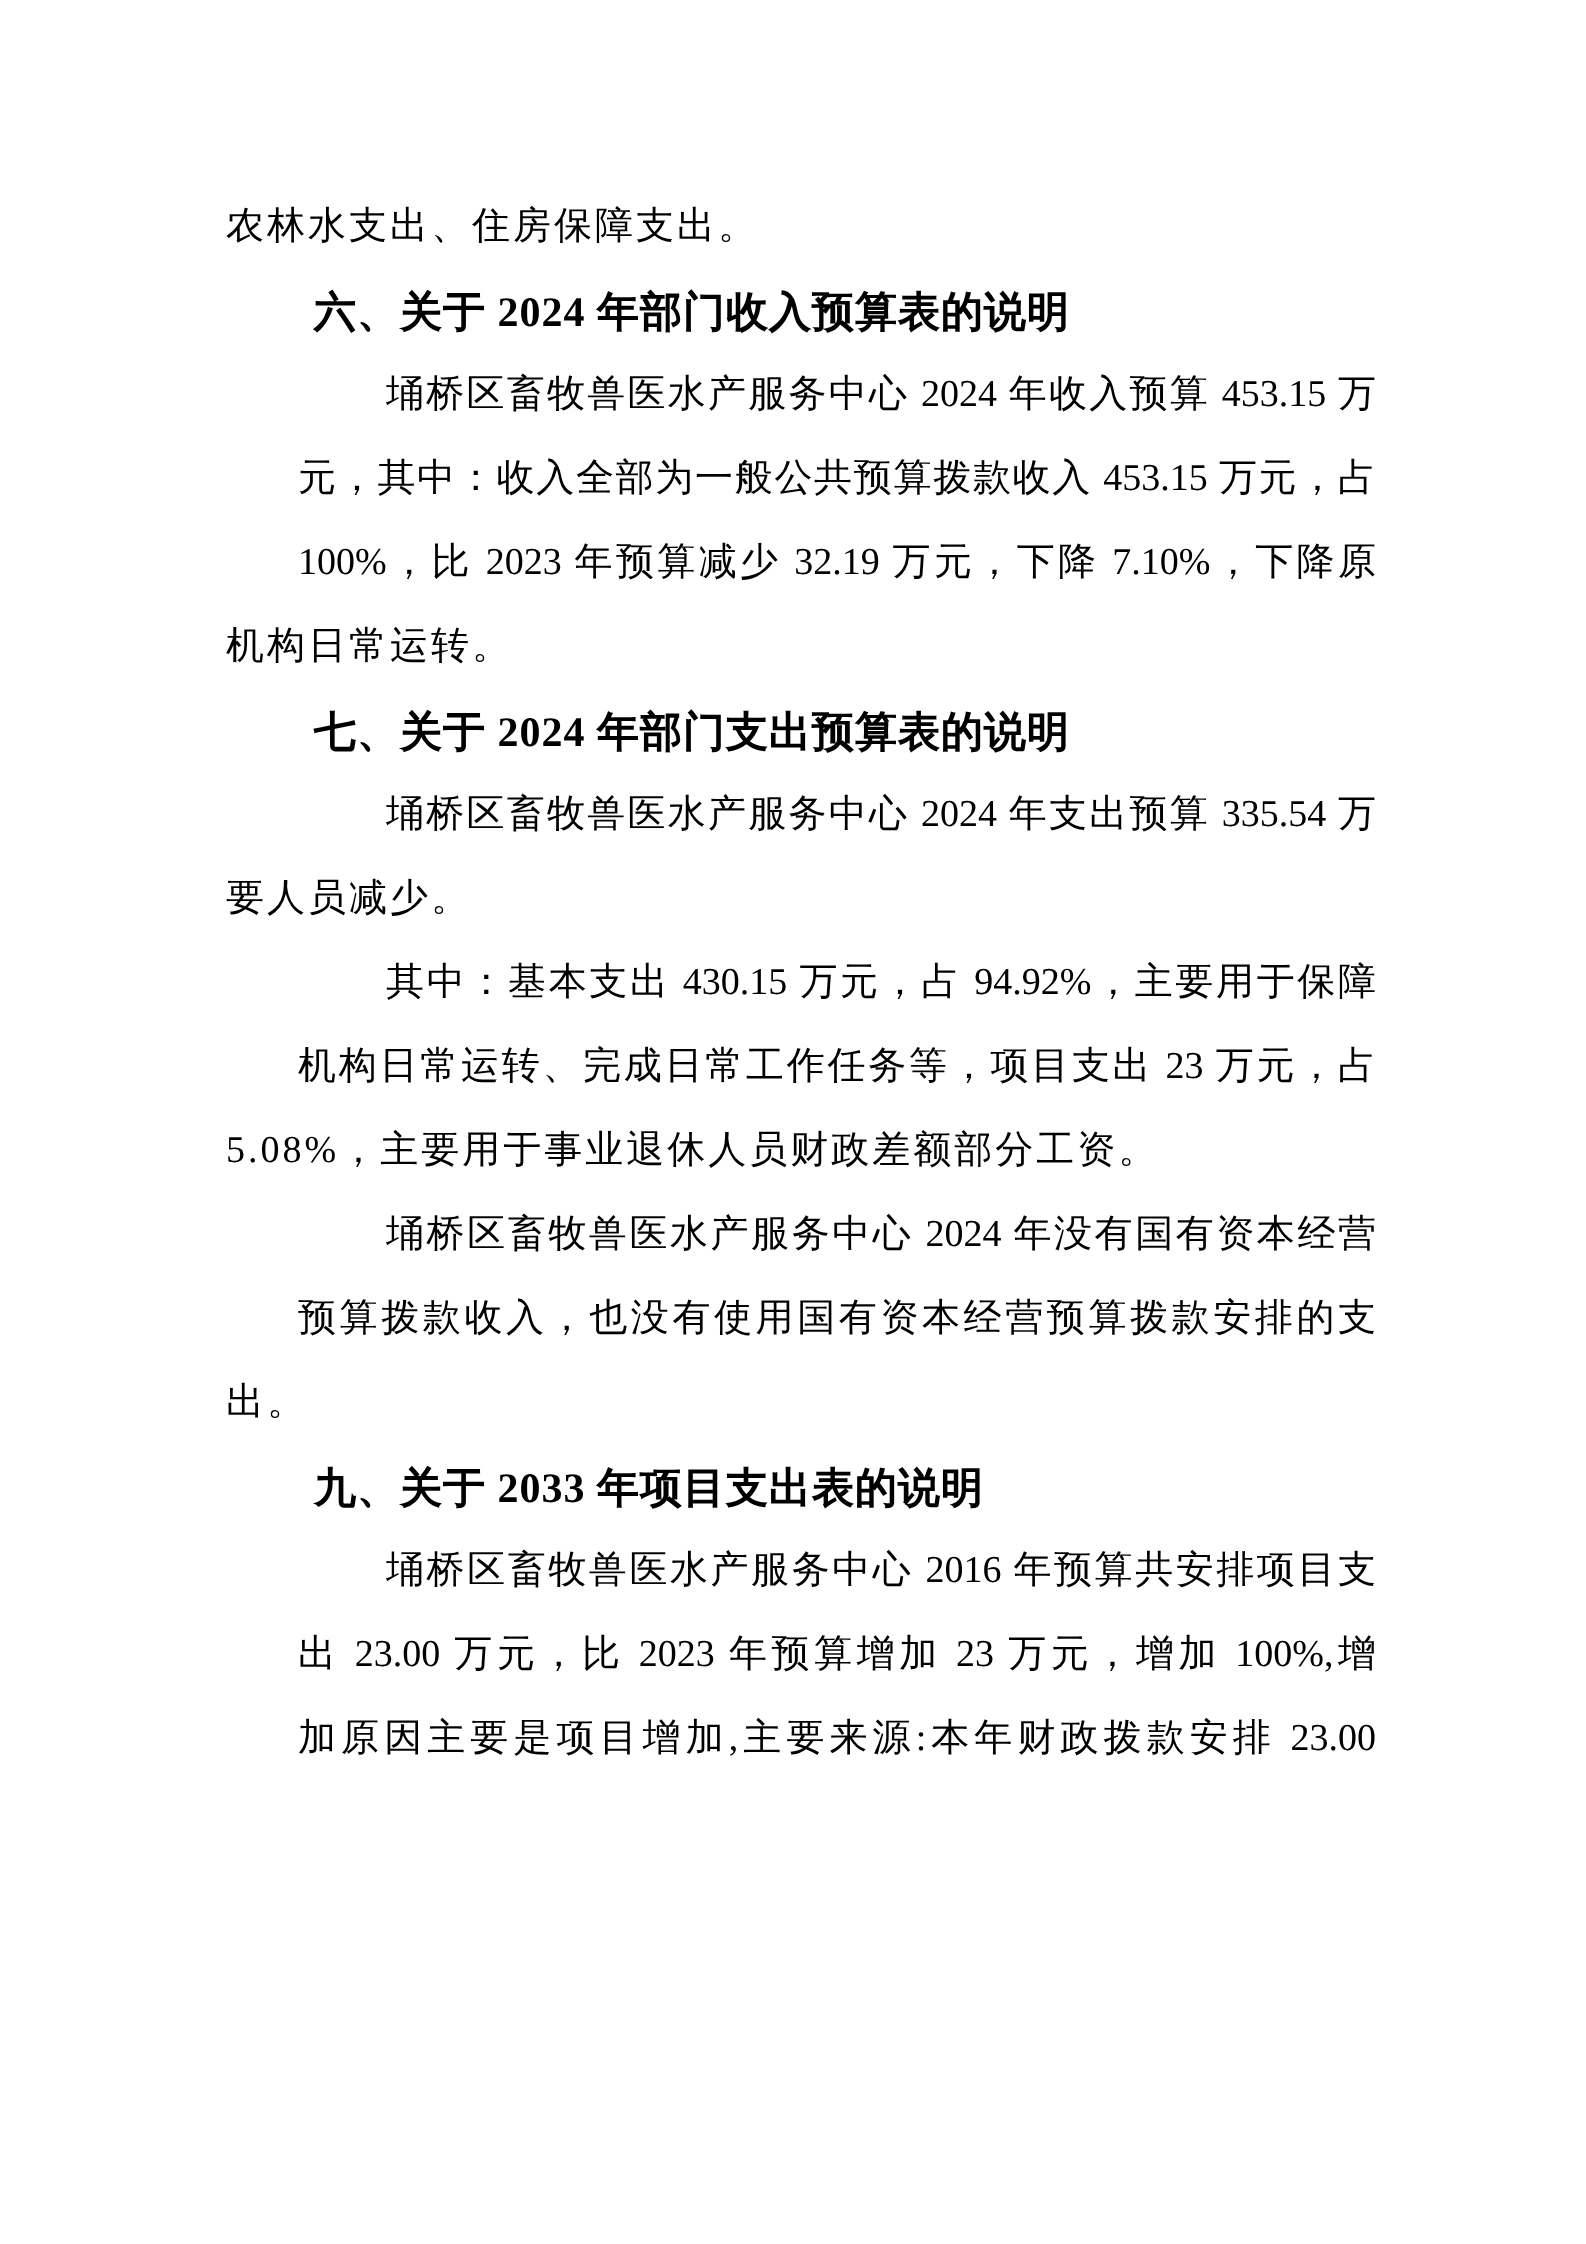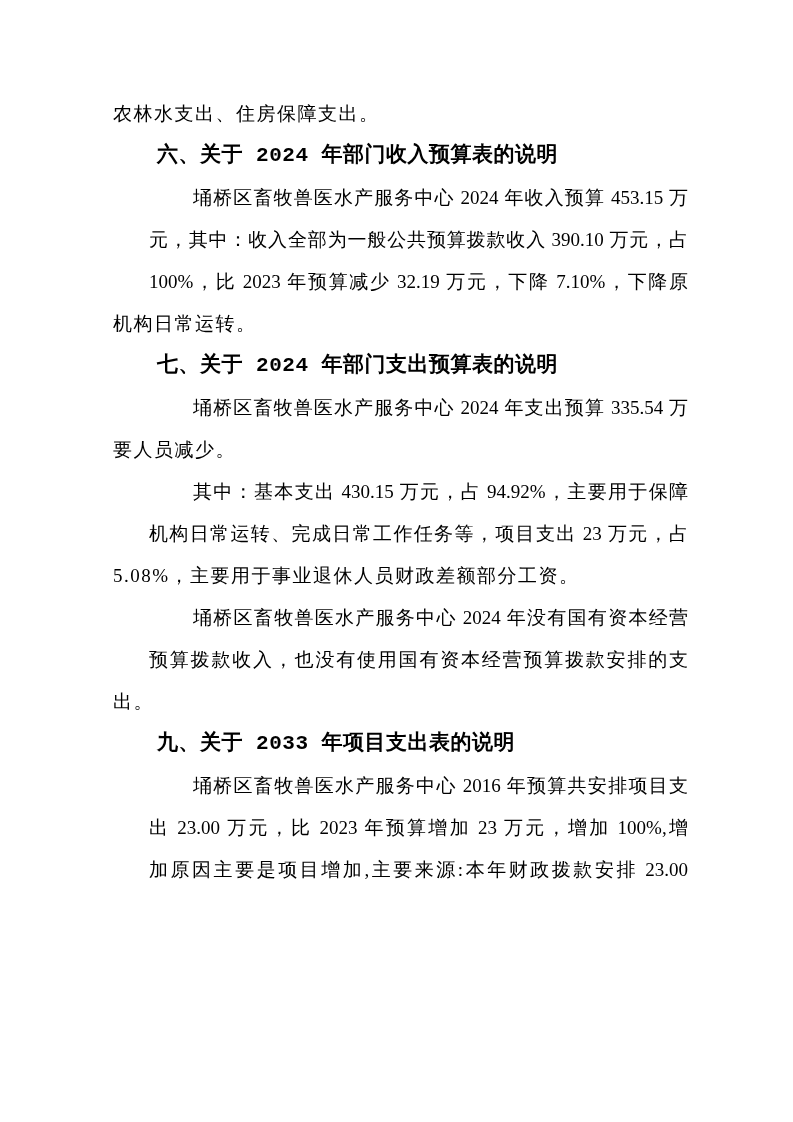--- a/index.html
+++ b/index.html
@@ -35,21 +35,21 @@
   .line.full {
     letter-spacing: 0;
     white-space: normal;
     text-align: justify;
     text-align-last: justify;
     overflow: hidden;
     margin-left: 36px;
   }
   .indent { text-indent: 44px; }
   .heading {
-    font-family: Liberation Mono, monospace;
+    font-family: Liberation Serif, serif;
     font-weight: 700;
     font-size: 21px;
     letter-spacing: 0.5px;
   }
   .page-number {
     position: absolute;
     top: 1046px;
     left: 0;
     width: 793px;
     text-align: center;
@@ -64,21 +64,21 @@
 <body>
 
 <div class="page">
   <div class="content">
 
     <div class="line">农林水支出、住房保障支出。</div>
 
     <div class="line heading indent">六、关于 2024 年部门收入预算表的说明</div>
 
     <div class="line full indent">埇桥区畜牧兽医水产服务中心 2024 年收入预算 453.15 万</div>
-    <div class="line full">元，其中：收入全部为一般公共预算拨款收入 390.10 万元，占</div>
+    <div class="line full">元，其中：收入全部为一般公共预算拨款收入 453.15 万元，占</div>
     <div class="line full">100%，比 2023 年预算减少 32.19 万元，下降 7.10%，下降原</div>
     <div class="line">机构日常运转。</div>
 
     <div class="line heading indent">七、关于 2024 年部门支出预算表的说明</div>
 
     <div class="line full indent">埇桥区畜牧兽医水产服务中心 2024 年支出预算 335.54 万</div>
     <div class="line">要人员减少。</div>
 
     <div class="line full indent">其中：基本支出 430.15 万元，占 94.92%，主要用于保障</div>
     <div class="line full">机构日常运转、完成日常工作任务等，项目支出 23 万元，占</div>

